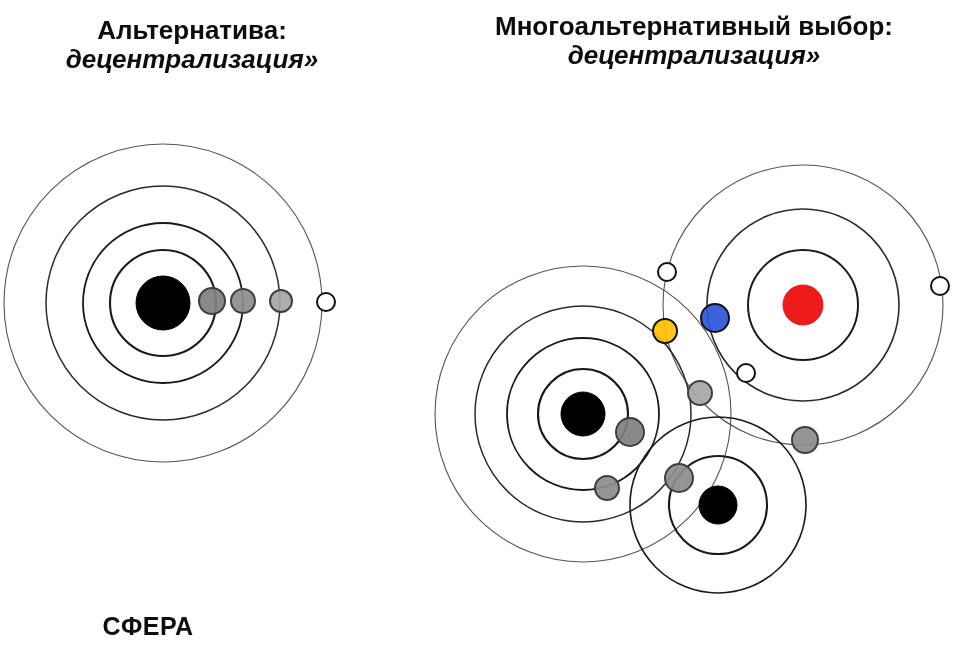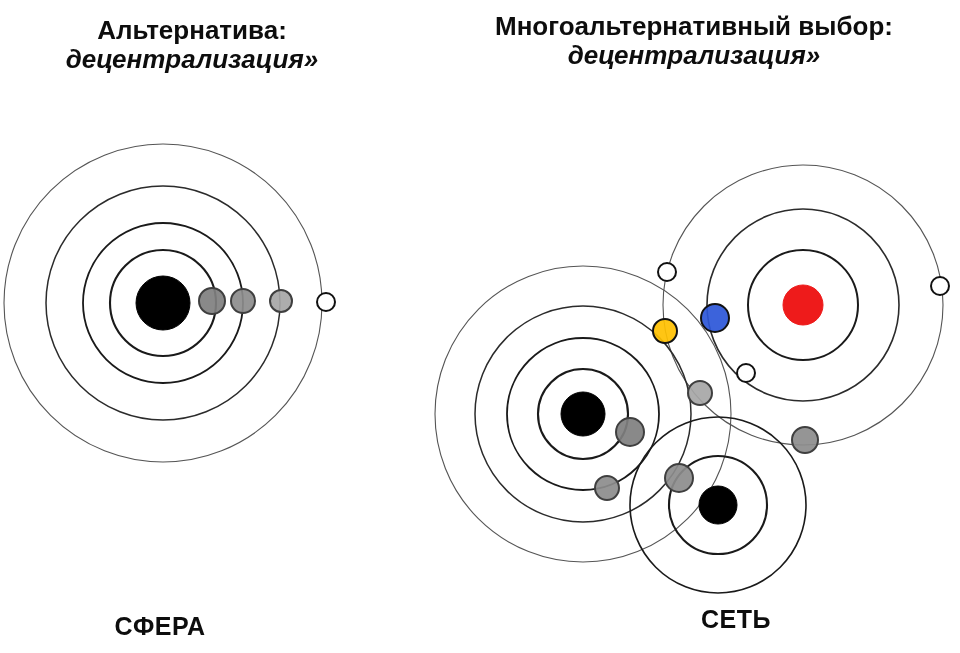--- a/index.html
+++ b/index.html
@@ -51,21 +51,21 @@
   }
   .caption {
     position: absolute;
     font-size: 25px;
     font-weight: bold;
     text-align: center;
     color: #0d0d0d;
     letter-spacing: 0.5px;
   }
   #caption-left {
-    left: 60px;
+    left: 48px;
     top: 612px;
     width: 200px;
   }
   #caption-right {
     left: 636px;
     top: 605px;
     width: 200px;
   }
   #figure {
     position: absolute;
@@ -128,15 +128,14 @@
         <circle cx="630" cy="432" r="14" fill="#7f7f7f" stroke="#3f3f3f" stroke-width="2" fill-opacity="0.92"></circle>
         <circle cx="607" cy="488" r="12" fill="#8c8c8c" stroke="#3f3f3f" stroke-width="2" fill-opacity="0.92"></circle>
         <circle cx="665" cy="331" r="12" fill="#ffc000" stroke="#111111" stroke-width="2" fill-opacity="0.92"></circle>
         <circle cx="667" cy="272" r="9" fill="#ffffff" stroke="#111111" stroke-width="2" fill-opacity="1"></circle>
         <circle cx="700" cy="393" r="12" fill="#a6a6a6" stroke="#3f3f3f" stroke-width="2" fill-opacity="0.92"></circle>
         <circle cx="679" cy="478" r="14" fill="#8c8c8c" stroke="#3f3f3f" stroke-width="2" fill-opacity="0.92"></circle>
       </g>
   </svg>
 
   <div class="caption" id="caption-left">СФЕРА</div>
-  <div class="caption" id="caption-right">СЕТЬ</div>
 
 </div>
 
 </body></html>

